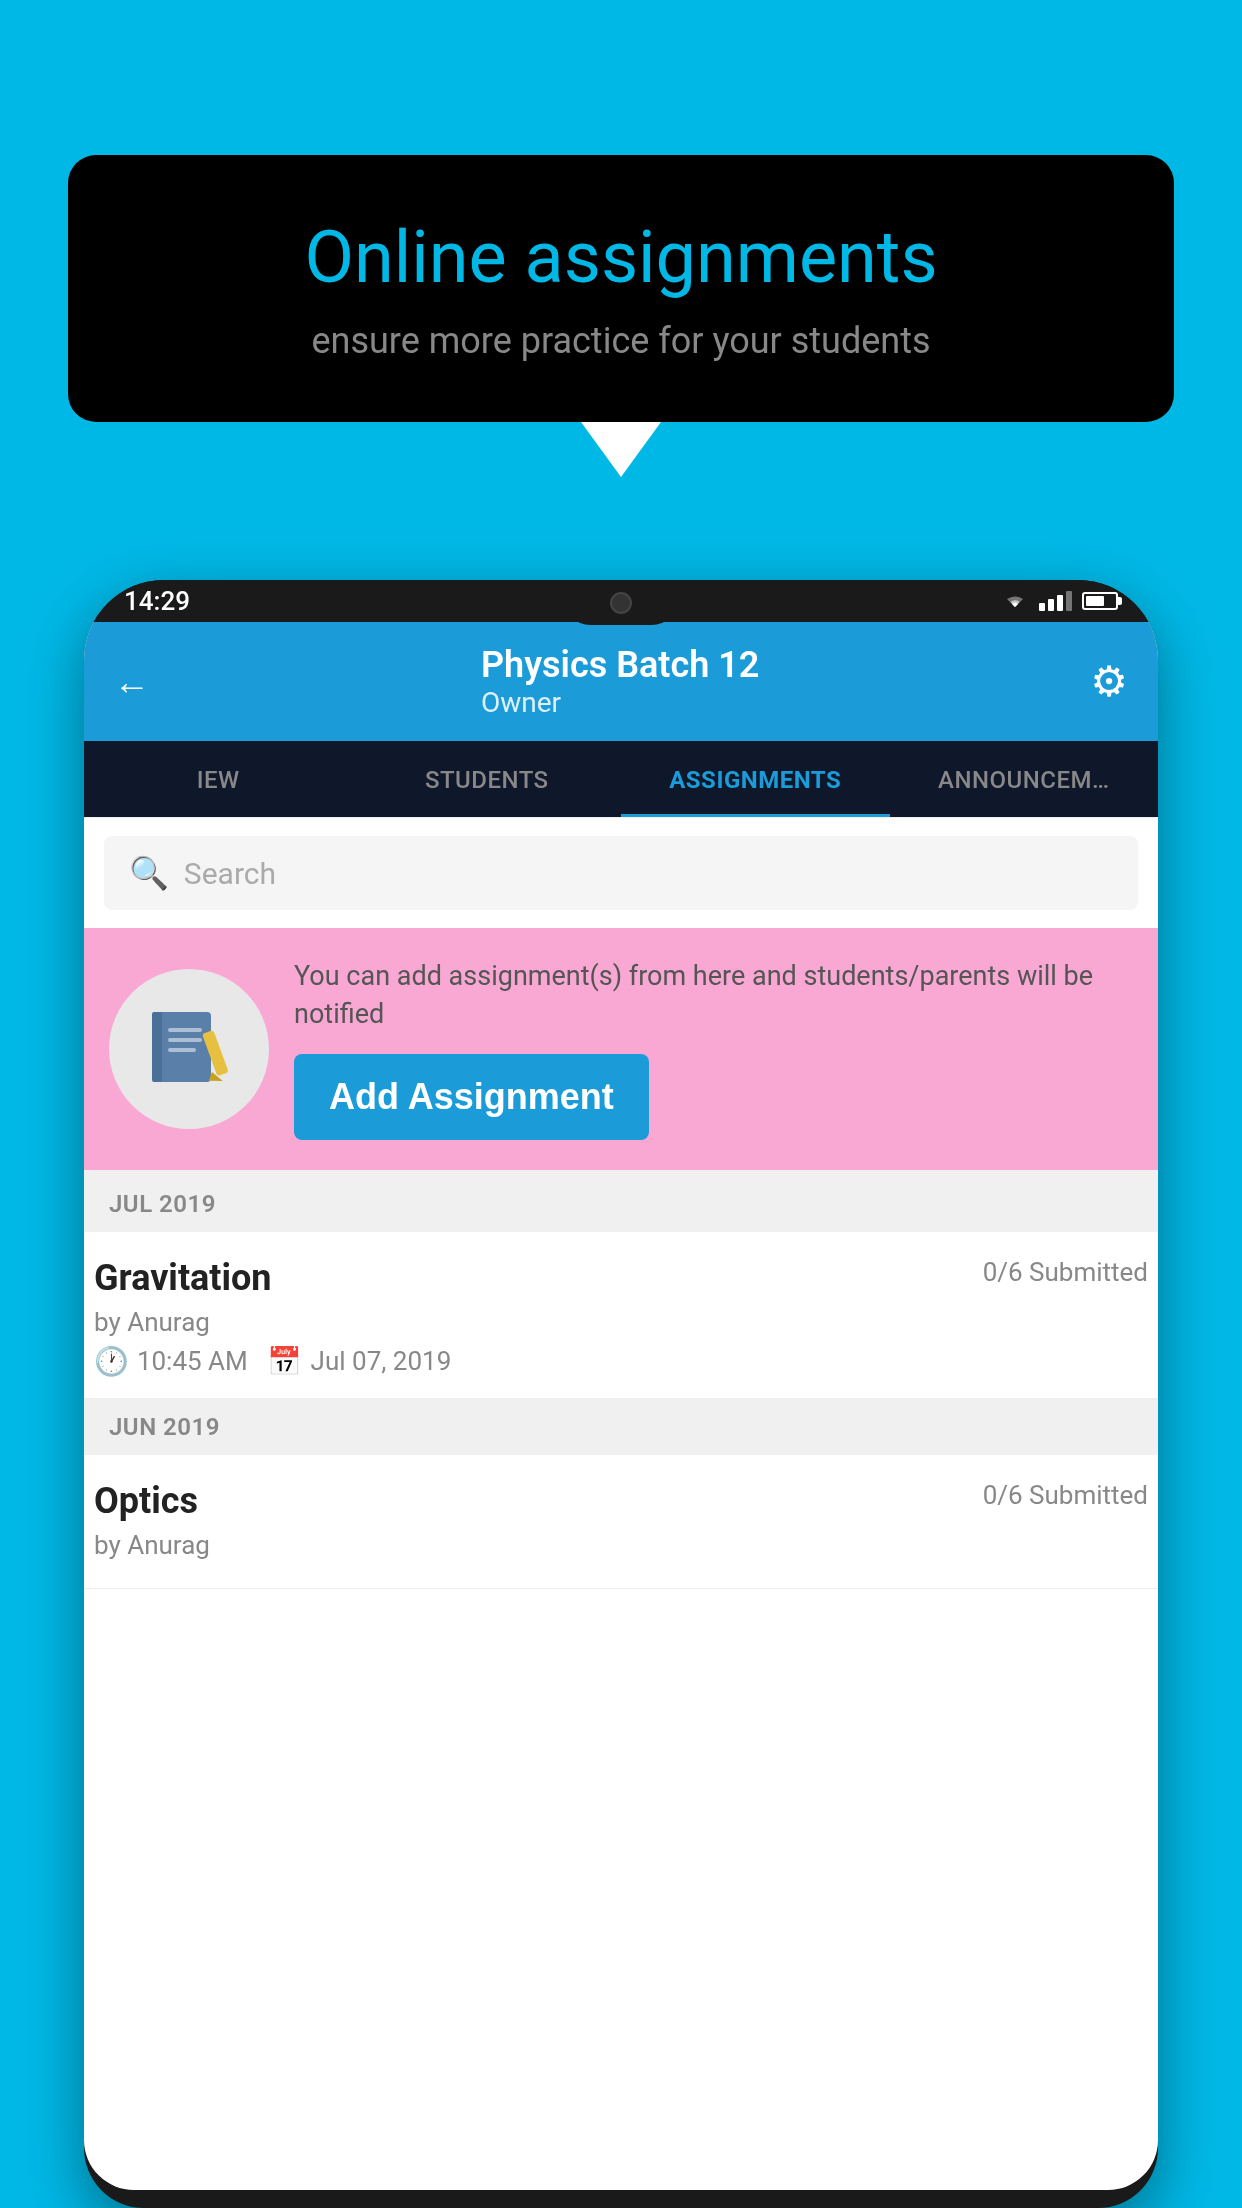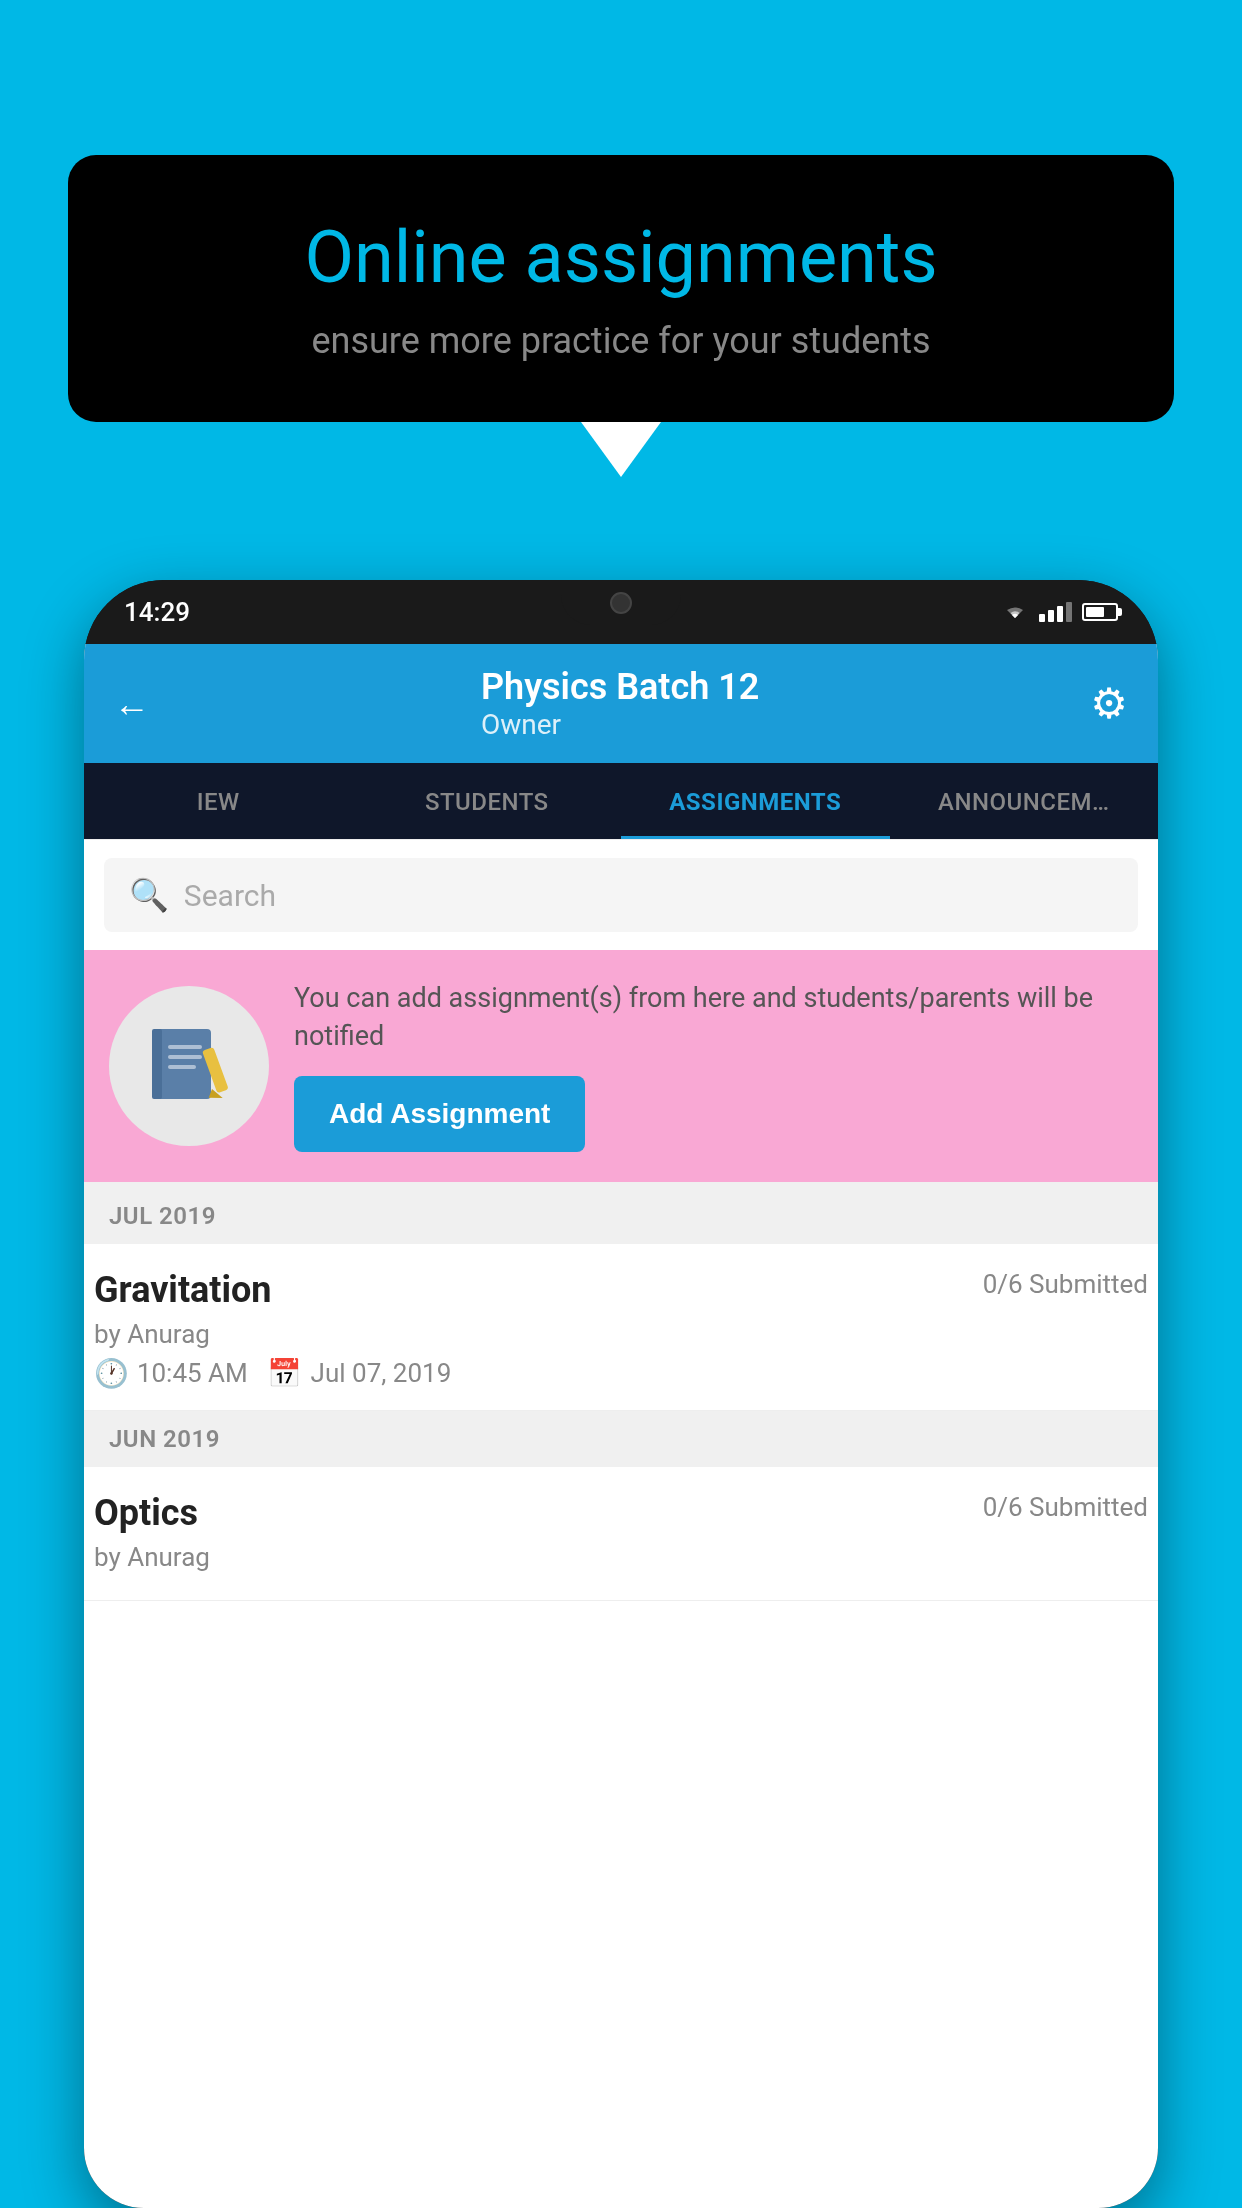--- a/index.html
+++ b/index.html
@@ -62,21 +62,21 @@
       bottom: 0;
       background: #1a1a1a;
       border-radius: 80px 80px 60px 60px;
       overflow: hidden;
       box-shadow: 0 20px 60px rgba(0,0,0,0.4);
     }
 
     
     .phone-top-bar {
       background: #1a1a1a;
-      height: 64px;
+      height: 42px;
       position: relative;
       display: flex;
       align-items: center;
       justify-content: space-between;
       padding: 0 40px;
       z-index: 10;
     }
 
     .phone-time {
       color: white;
@@ -276,21 +276,21 @@
       margin-bottom: 20px;
       line-height: 1.4;
     }
 
     .add-assignment-btn {
       background: #1b9cd8;
       color: white;
       border: none;
       border-radius: 8px;
       padding: 22px 35px;
-      font-size: 28px;
+      font-size: 36px;
       font-weight: 600;
       cursor: pointer;
       display: inline-block;
     }
 
     
     .month-separator {
       background: #f0f0f0;
       padding: 14px 25px;
       font-size: 24px;

